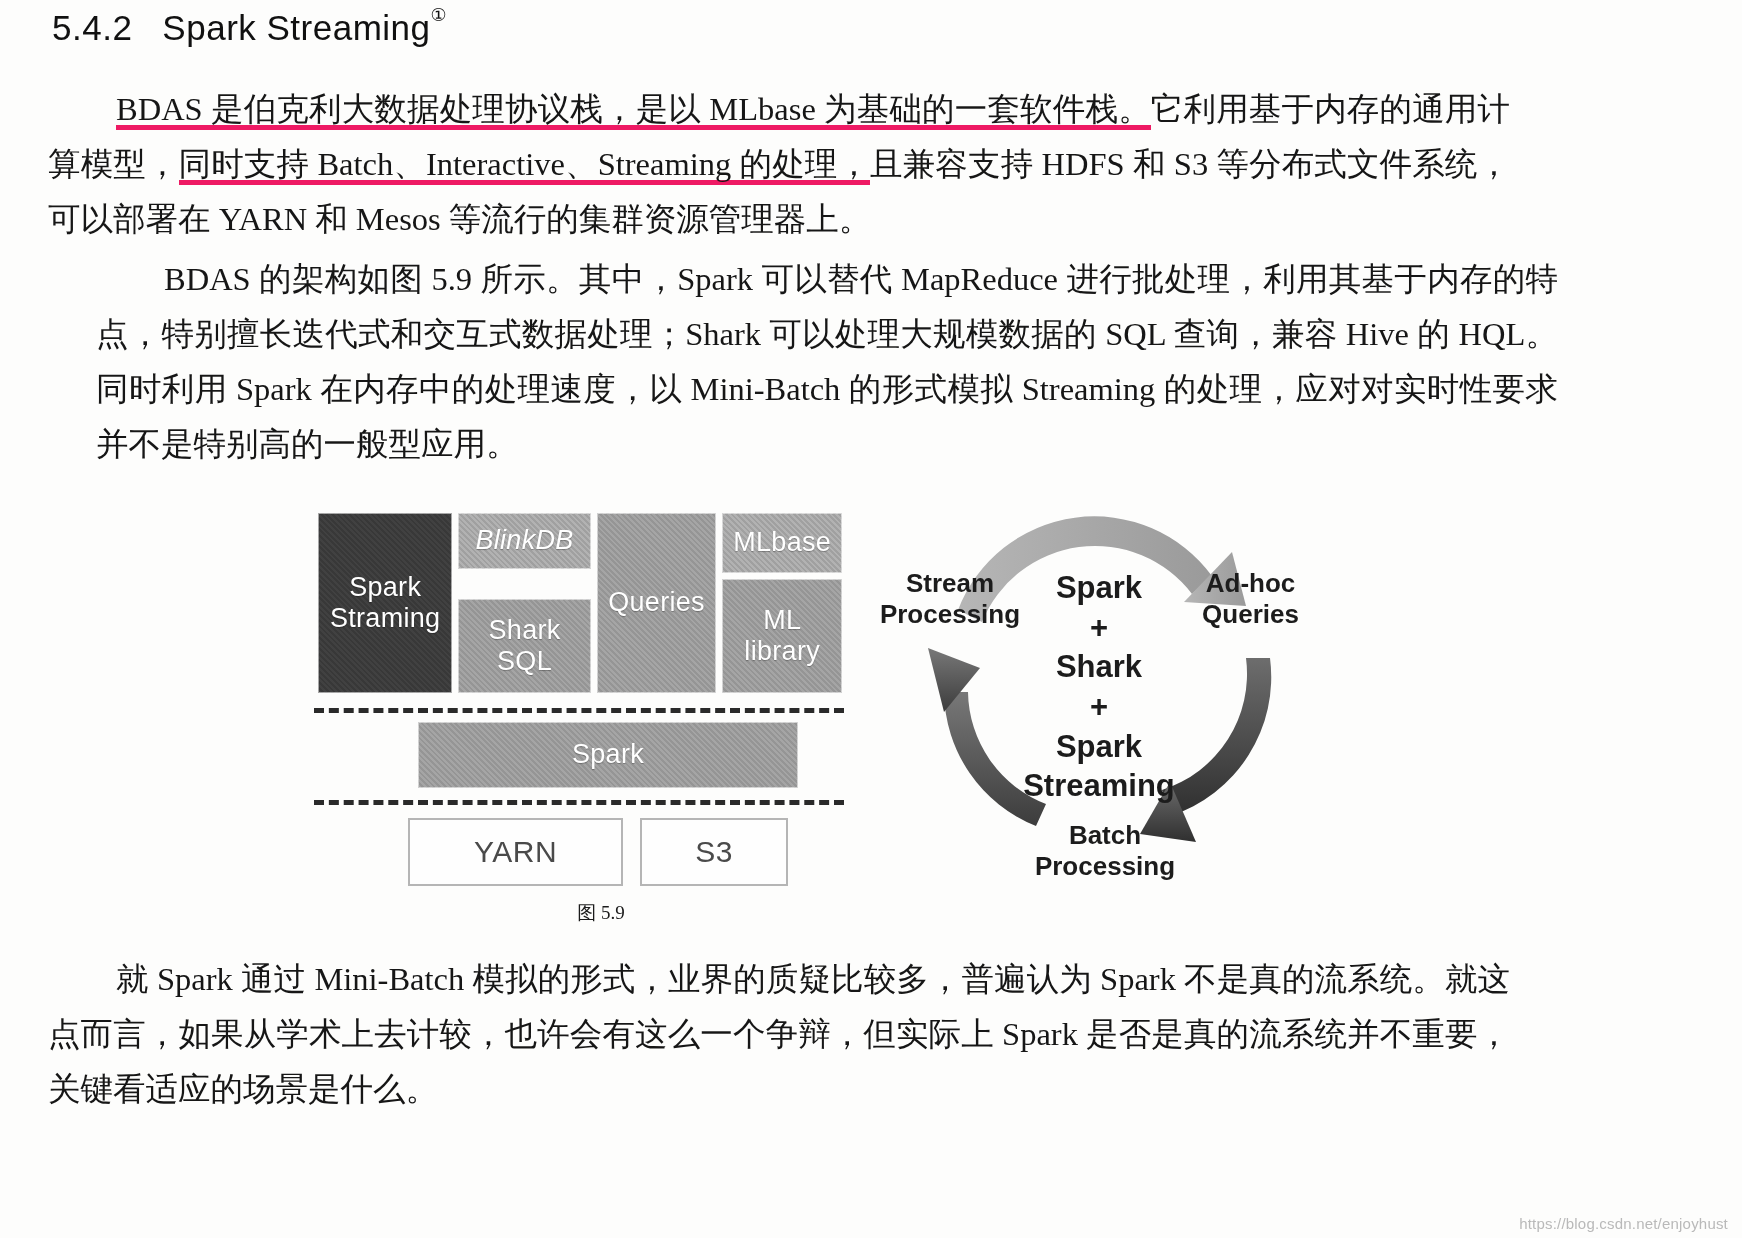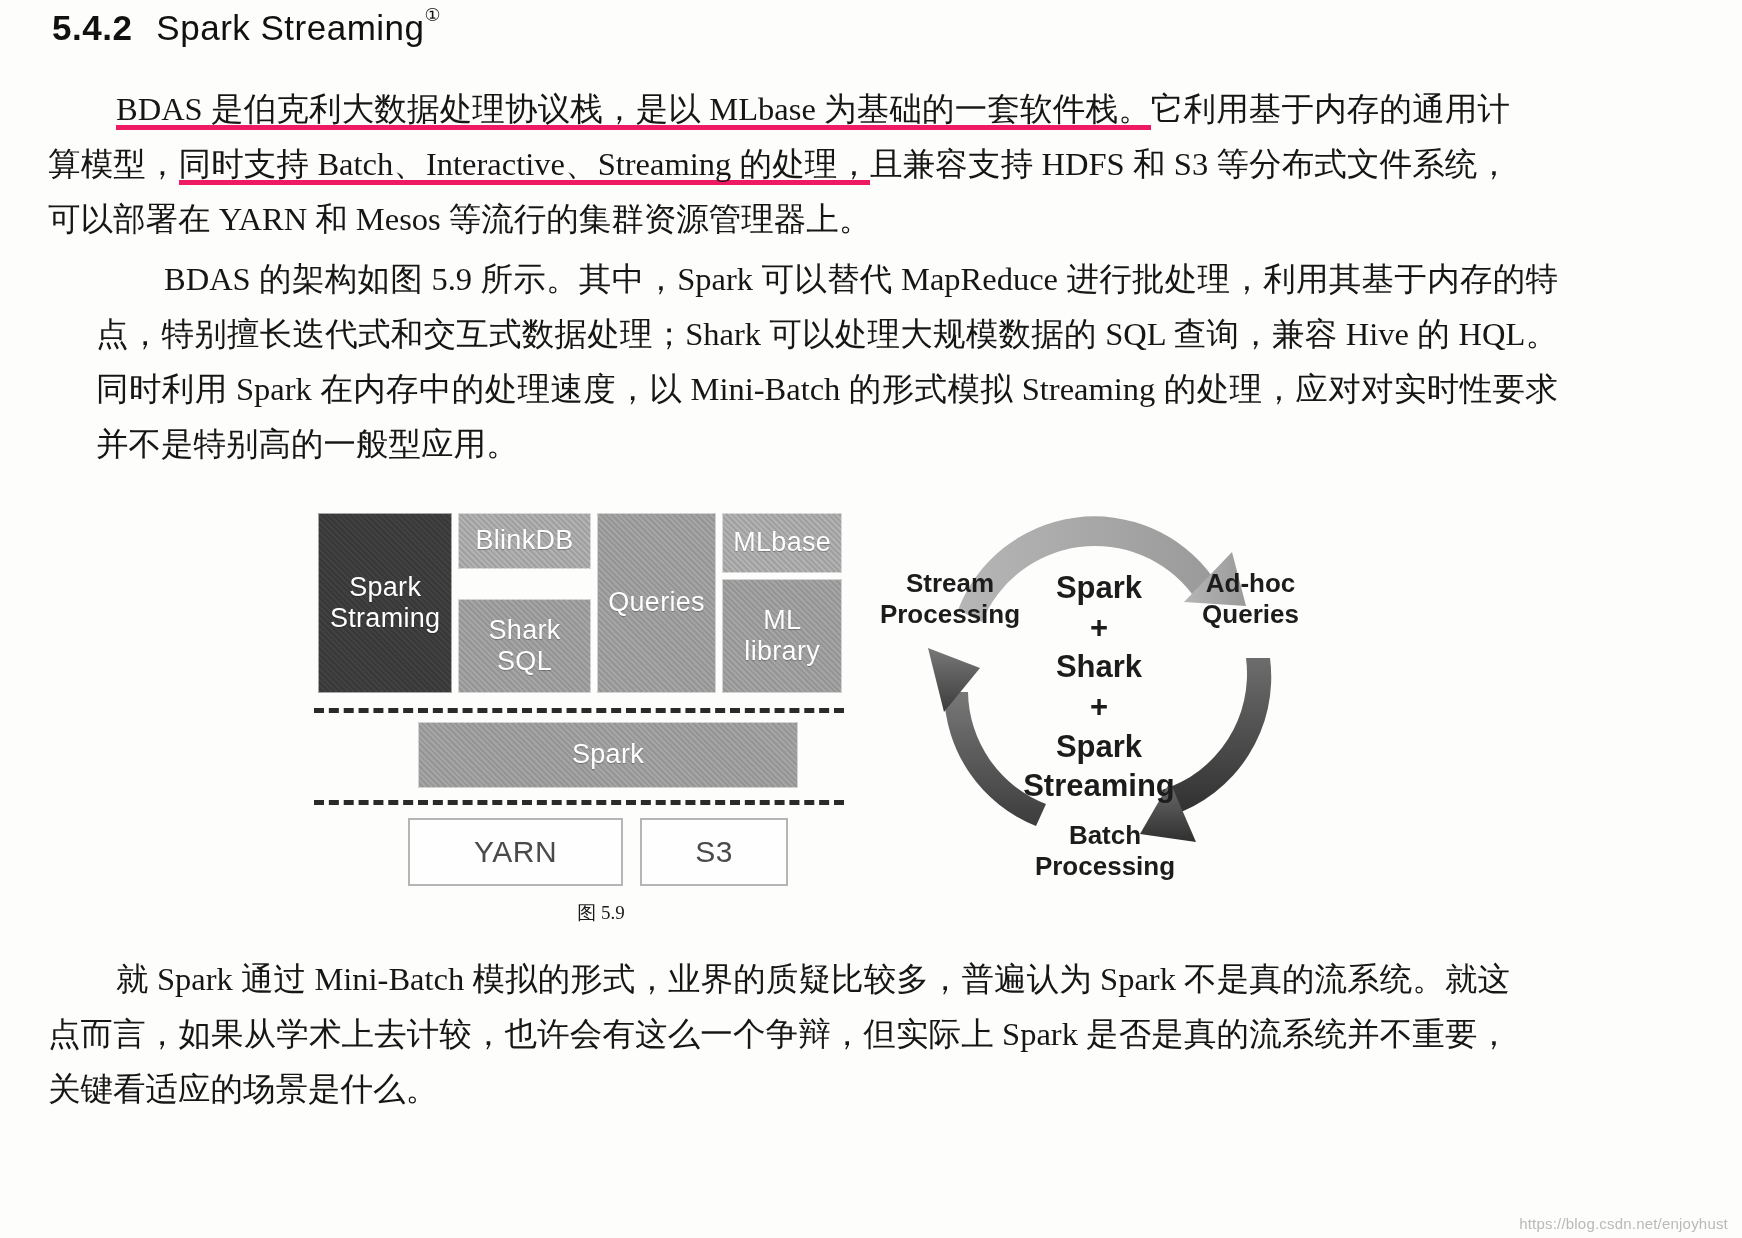--- a/index.html
+++ b/index.html
@@ -28,21 +28,21 @@
     position: absolute;
     left: 52px;
     top: 8px;
     font-family: "Liberation Sans", "DejaVu Sans", sans-serif;
     font-size: 35px;
     font-weight: 400;
     letter-spacing: 0.5px;
     color: #111;
     white-space: nowrap;
   }
-  .heading .num { margin-right: 24px; font-weight: bold; }
+  .heading .num { margin-right: 30px; }
   .heading .sup {
     font-size: 18px;
     vertical-align: super;
     position: relative;
     top: -6px;
     letter-spacing: 0;
   }
 
   
   .para {
@@ -116,21 +116,21 @@
     background: #9d9d9d;
     background-image: repeating-linear-gradient(45deg, rgba(255,255,255,.08) 0 2px, rgba(0,0,0,.05) 2px 4px);
   }
   .box-gray-light {
     background: #a9a9a9;
     background-image: repeating-linear-gradient(45deg, rgba(255,255,255,.10) 0 2px, rgba(0,0,0,.05) 2px 4px);
   }
 
   .col-spark-str { width: 137px; height: 180px; }
   .col-shark { width: 135px; height: 180px; display: flex; flex-direction: column; gap: 5px; }
-  .col-shark .top { height: 68px; }
+  .col-shark .top { height: 68px; font-style: italic; }
   .col-shark .bot { height: 115px; margin-top: 25px; }
   .col-graphx { width: 122px; height: 180px; }
   .col-ml { width: 122px; height: 180px; display: flex; flex-direction: column; gap: 6px; }
   .col-ml .top { height: 60px; }
   .col-ml .bot { height: 115px; text-align: center; }
 
   .dashrule {
     position: absolute;
     left: 6px;
     width: 530px;

